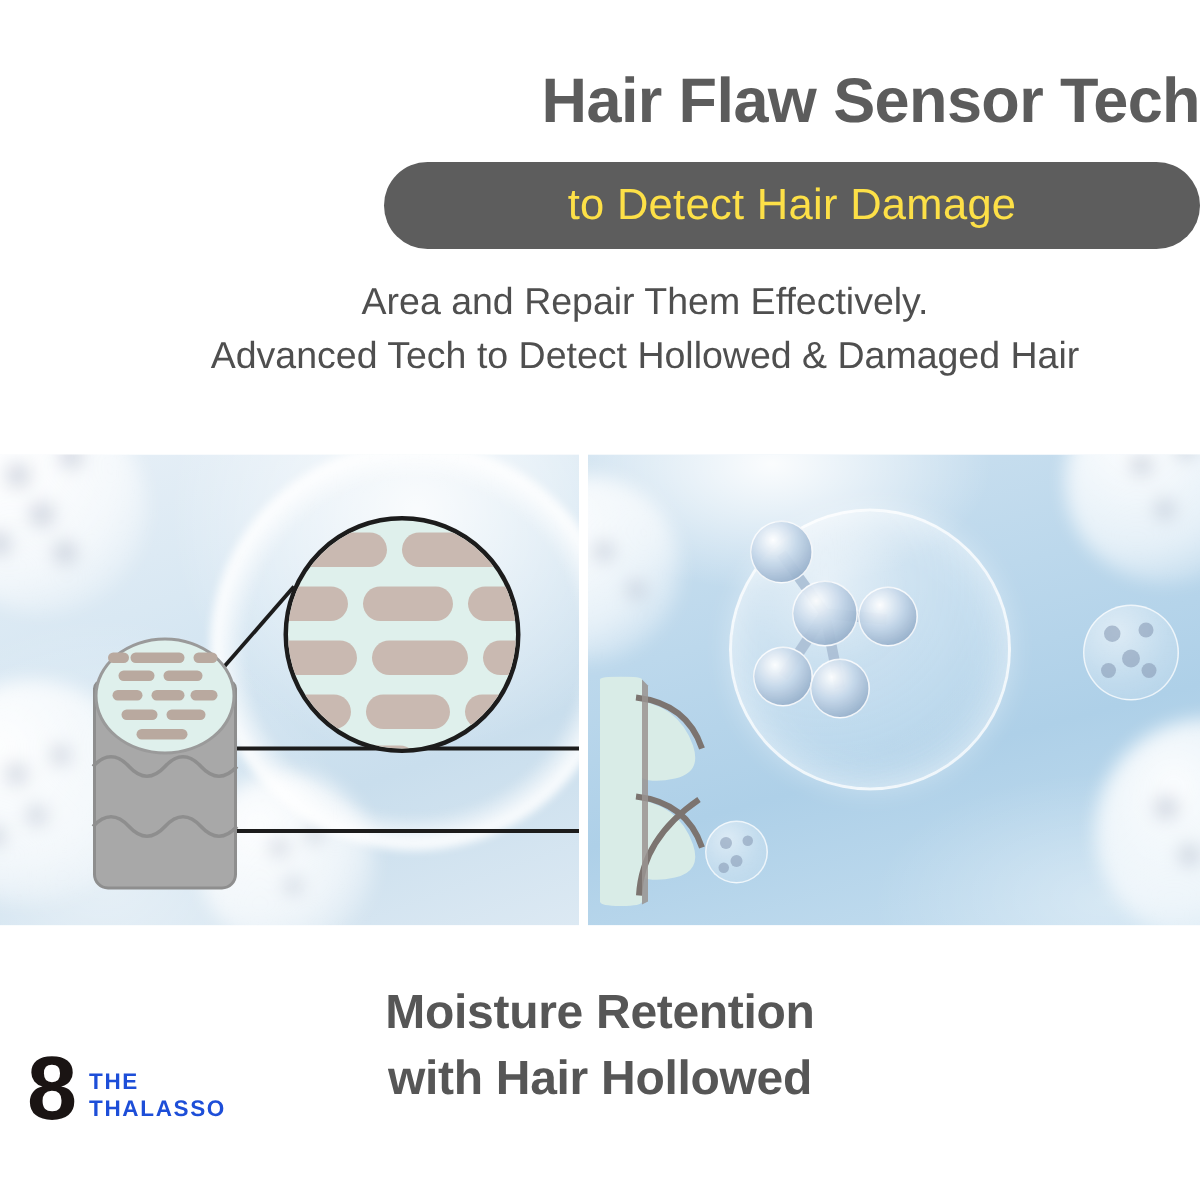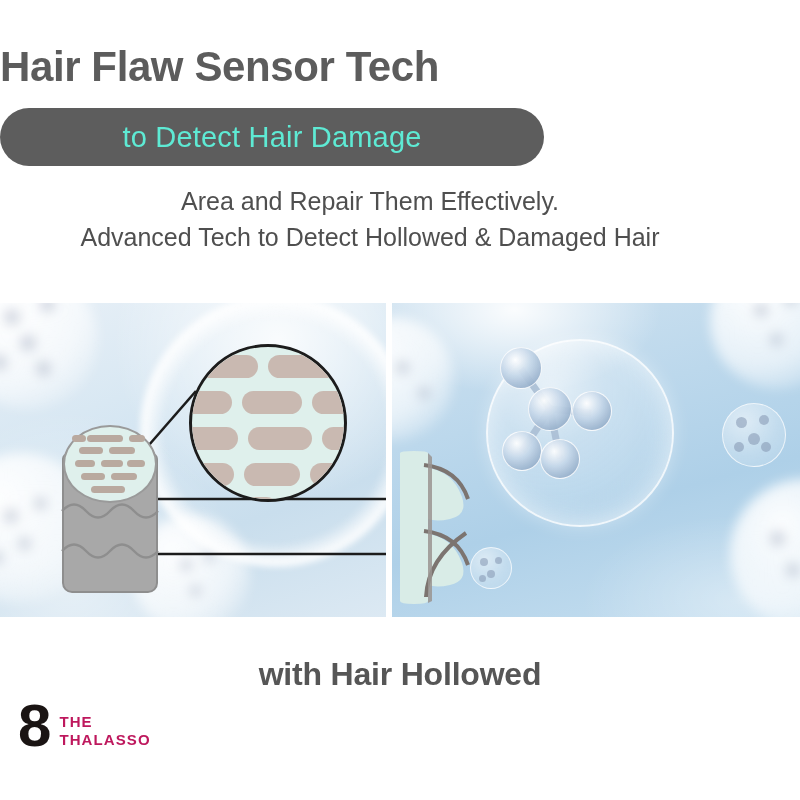--- a/index.html
+++ b/index.html
@@ -21,21 +21,21 @@
   }
 
   
   .header {
     position: absolute;
     top: 0; left: 0;
     width: 800px;
     height: 303px;
     display: flex;
     flex-direction: column;
-    align-items: flex-start;
+    align-items: flex-end;
     padding-top: 46px;
   }
 
   .main-title {
     font-size: 42px;
     font-weight: bold;
     color: #5c5c5c;
     letter-spacing: -0.4px;
     line-height: 1.0;
     text-align: center;
@@ -48,21 +48,21 @@
     height: 58px;
     background: #5d5d5d;
     border-radius: 29px;
     display: flex;
     align-items: center;
     justify-content: center;
   }
 
   .pill-text {
     font-size: 29px;
-    color: #5eead4;
+    color: #fde047;
     letter-spacing: 0.2px;
     font-weight: 400;
     white-space: nowrap;
   }
 
   .subtitle {
     margin-top: 18px;
     width: 740px;
     text-align: center;
     font-size: 25px;
@@ -266,21 +266,21 @@
   }
   .logo-words {
     display: flex;
     flex-direction: column;
     justify-content: center;
     padding-top: 10px;
   }
   .logo-the, .logo-thalasso {
     font-size: 15px;
     font-weight: bold;
-    color: #be185d;
+    color: #1d4ed8;
     letter-spacing: 1.1px;
     line-height: 1.22;
   }
 </style>
 </head>
 <body>
 
 <div class="page">
 
   <div class="header">
@@ -434,20 +434,21 @@
         <path d="M32,14 q34,4 44,34" fill="none" stroke="#7c7470" stroke-width="4"></path>
         <path d="M32,80 q34,4 44,34" fill="none" stroke="#7c7470" stroke-width="4"></path>
         <path d="M34,146 q2,-38 40,-64" fill="none" stroke="#7c7470" stroke-width="4"></path>
         <path d="M36,2 L40,6 L40,150 L36,152 Z" fill="#9a9490" opacity="0.85"></path>
       </svg>
     </div>
   </div>
 
   <div class="footer">
     <div class="bottom-headline">
+      <div>Moisture Retention</div>
       <div>with Hair Hollowed</div>
     </div>
   </div>
 
   <div class="logo">
     <span class="logo-eight">8</span>
     <span class="logo-words">
       <span class="logo-the">THE</span>
       <span class="logo-thalasso">THALASSO</span>
     </span>

